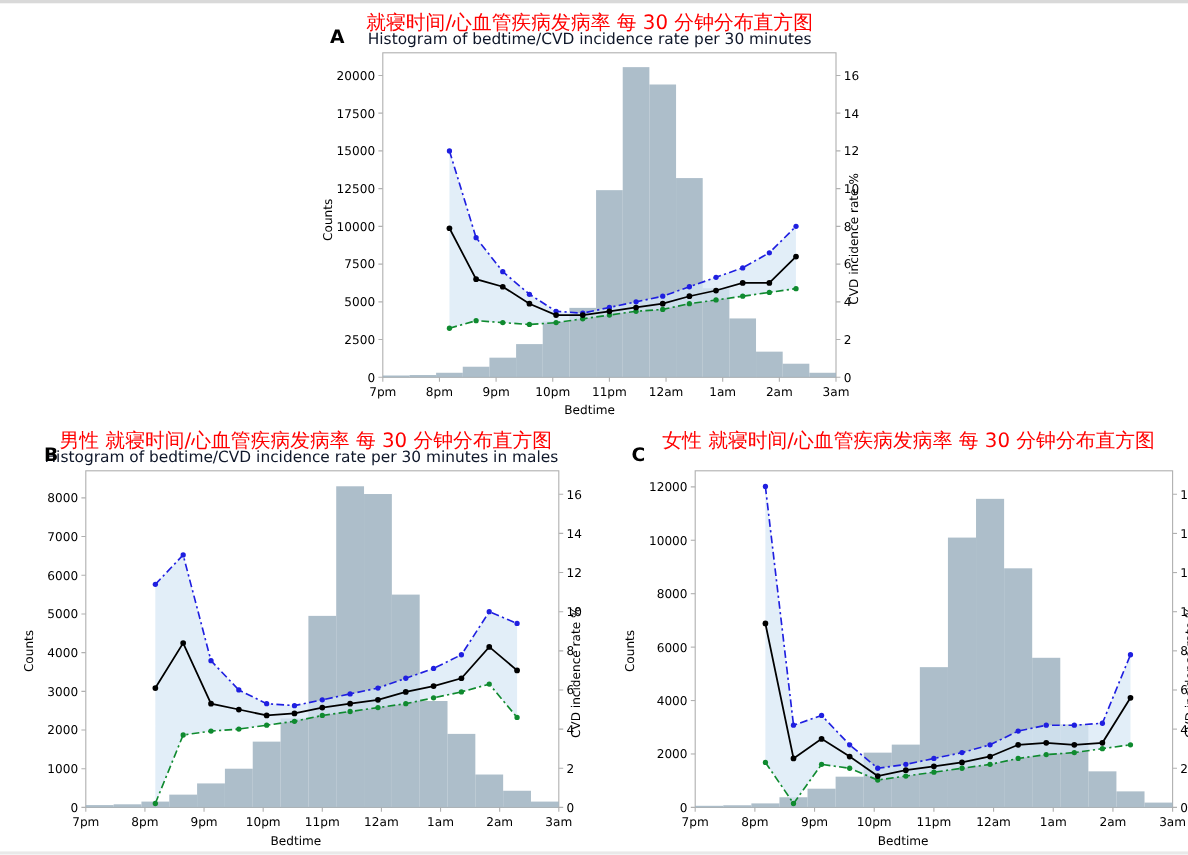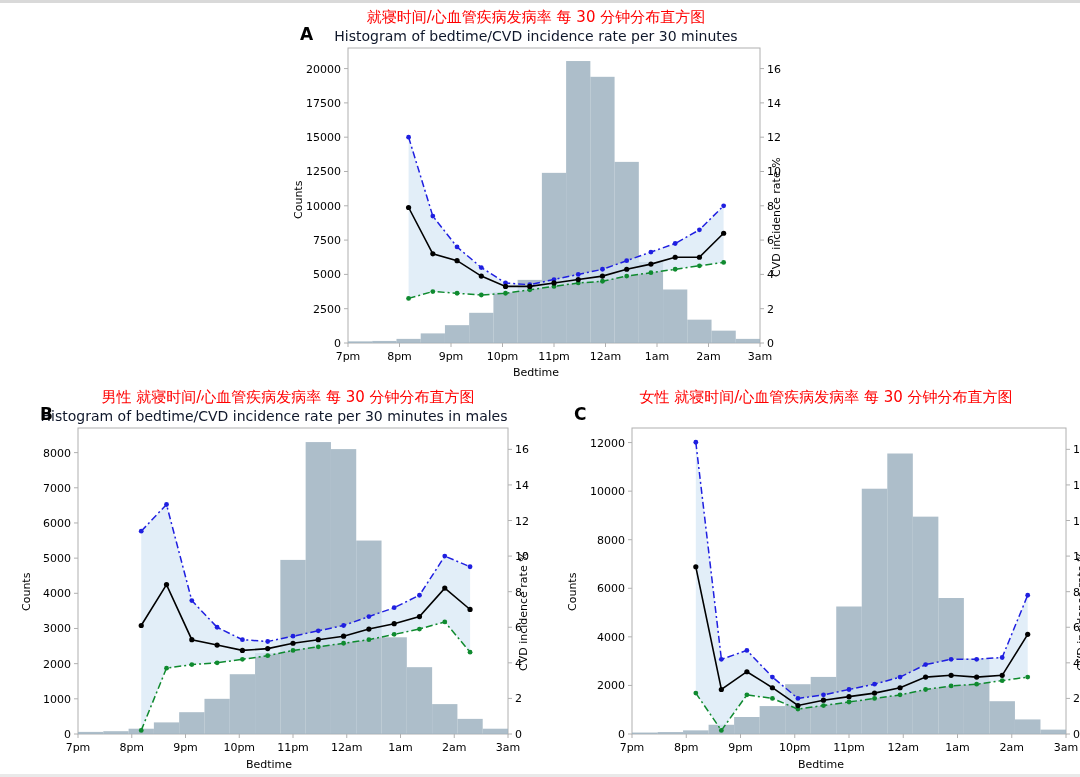--- a/index.html
+++ b/index.html
@@ -3,21 +3,21 @@
 <meta charset="utf-8">
 <style>
   html,body{margin:0;padding:0;}
   body{
     width:1080px;height:777px;background:#ffffff;
     font-family:"DejaVu Sans",sans-serif;
     position:relative;overflow:hidden;
   }
   .panel{position:absolute;}
   .cn-title{
-    color:#ff0000;font-size:15px;text-align:center;white-space:nowrap;
+    color:#ff0000;font-size:18px;text-align:center;white-space:nowrap;
   }
   .en-title{
     color:#0f172a;font-size:14px;text-align:center;white-space:nowrap;
   }
   .panel-letter{
     font-weight:bold;font-size:17px;color:#000;
   }
   .axis-label{font-size:11px;color:#000;}
   .ylabel{
     font-size:11px;color:#000;
@@ -158,21 +158,21 @@
       <line x1="371" y1="339" x2="371" y2="343" stroke="#b0b0b0" stroke-width="1"></line>
       <text x="371" y="356" text-anchor="middle" fill="#000" font-size="11" font-family="&quot;DejaVu Sans&quot;, sans-serif">1am</text>
       <line x1="422.5" y1="339" x2="422.5" y2="343" stroke="#b0b0b0" stroke-width="1"></line>
       <text x="422.5" y="356" text-anchor="middle" fill="#000" font-size="11" font-family="&quot;DejaVu Sans&quot;, sans-serif">2am</text>
       <line x1="474" y1="339" x2="474" y2="343" stroke="#b0b0b0" stroke-width="1"></line>
       <text x="474" y="356" text-anchor="middle" fill="#000" font-size="11" font-family="&quot;DejaVu Sans&quot;, sans-serif">3am</text>
     </svg>
 </div>
 
 <div class="panel" id="panelB" style="left:14px;top:386px;width:520px;height:391px;">
-  <div class="cn-title" style="position:absolute;left:14px;top:2px;width:520px;">男性 就寝时间/心血管疾病发病率 每 30 分钟分布直方图</div>
+  <div class="cn-title" style="position:absolute;left:4px;top:2px;width:520px;">男性 就寝时间/心血管疾病发病率 每 30 分钟分布直方图</div>
   <div class="en-title" style="position:absolute;left:0;top:22px;width:520px;">Histogram of bedtime/CVD incidence rate per 30 minutes in males</div>
   <div class="panel-letter" style="position:absolute;left:26px;top:18px;">B</div>
 
   <div class="ylabel" style="position:absolute;left:6px;top:225px;">Counts</div>
   <div class="ylabel-r" style="position:absolute;left:503px;top:285px;">CVD incidence rate %</div>
   <div class="axis-label" style="position:absolute;left:0;top:372px;width:510px;text-align:center;">Bedtime</div>
 
   <svg id="svgB" width="520" height="391" style="position:absolute;left:0;top:0;">
       <rect x="64" y="42" width="430" height="306" fill="#ffffff" stroke="#b0b0b0" stroke-width="1"></rect>
       <rect x="63.99999999999999" y="345.88965517241377" width="25.294117647058822" height="2.1103448275862067" fill="#9fb3c1" fill-opacity="0.85" stroke="none"></rect>

